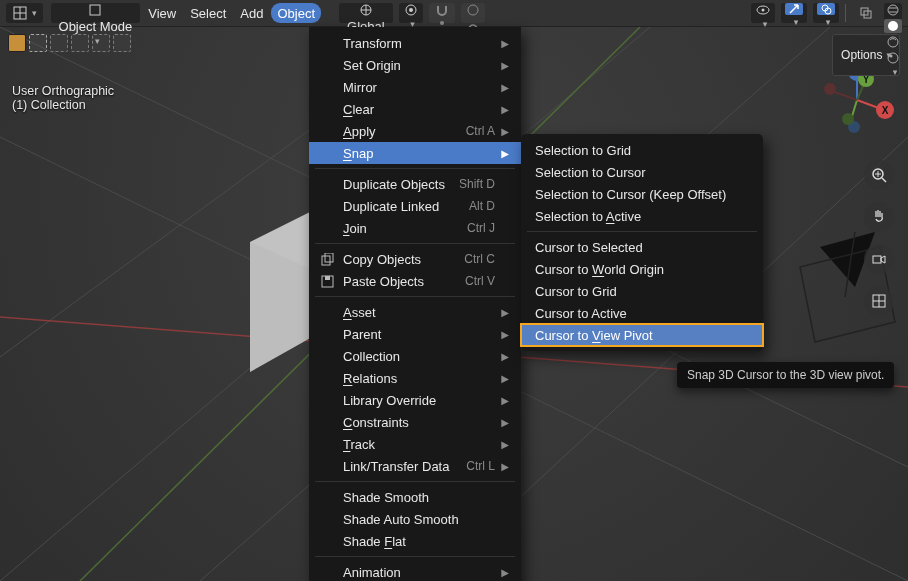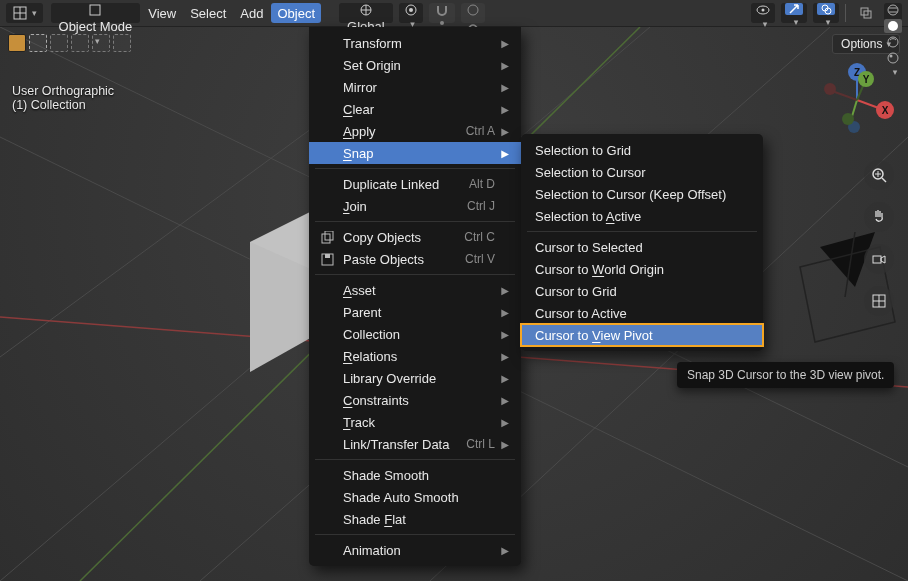--- a/index.html
+++ b/index.html
@@ -45,21 +45,21 @@
     height: 20px;
     padding: 2px 6px;
     display: inline-flex;
     align-items: center;
     border-radius: 3px;
     color: var(--text-light);
     cursor: pointer;
     white-space: nowrap;
   }
   .hdr-btn.dark { background: #242424; }
-  .hdr-btn.active { background: var(--bg-highlight); color:#fff;}
+  .hdr-btn.active { background: var(--bg-highlight); color:#fff;border-radius:9px;}
   .hdr-sep { width: 1px; height: 18px; background: #555; margin: 0 4px; }
   .chev { font-size:9px; margin-left:4px; color:#aaa;}
   .ico { width:16px; height:16px; display:inline-flex; align-items:center; justify-content:center; }
 
   
   .toolbar2 {
     position:absolute; top:34px; left:8px;
     display:flex; gap:3px;
     z-index:4;
   }
@@ -106,21 +106,21 @@
   .side-icons .sico {
     width:30px; height:30px; border-radius:50%;
     background: rgba(50,50,50,0.75);
     display:flex; align-items:center; justify-content:center;
     color:#ddd; font-size:14px;
   }
 
   .options-btn {
     position:absolute; right:8px; top:34px;
     background:#2a2a2a; border:1px solid #444;
-    border-radius:3px; padding:2px 8px;
+    border-radius:3px; padding:13px 8px;
     color:var(--text-light);
     font-size:12px;
     display:flex; align-items:center;
     z-index:4;
   }
 
   
   .menu {
     position:absolute;
     top:27px; left:309px;
@@ -473,20 +473,25 @@
       <span class="lbl"><span class="u">A</span>pply</span>
       <span class="short">Ctrl A</span>
       <span class="arrow">▶</span>
     </div>
     <div class="m-row highlight">
       <span class="lbl"><span class="u">S</span>nap</span>
       <span class="arrow">▶</span>
     </div>
     <div class="m-sep"></div>
     <div class="m-row">
+      <span class="lbl">Duplicate Objects</span>
+      <span class="short">Shift D</span>
+      <span class="arrow"></span>
+    </div>
+    <div class="m-row">
       <span class="lbl">Duplicate Linked</span>
       <span class="short">Alt D</span>
       <span class="arrow"></span>
     </div>
     <div class="m-row">
       <span class="lbl"><span class="u">J</span>oin</span>
       <span class="short">Ctrl J</span>
       <span class="arrow"></span>
     </div>
     <div class="m-sep"></div>

